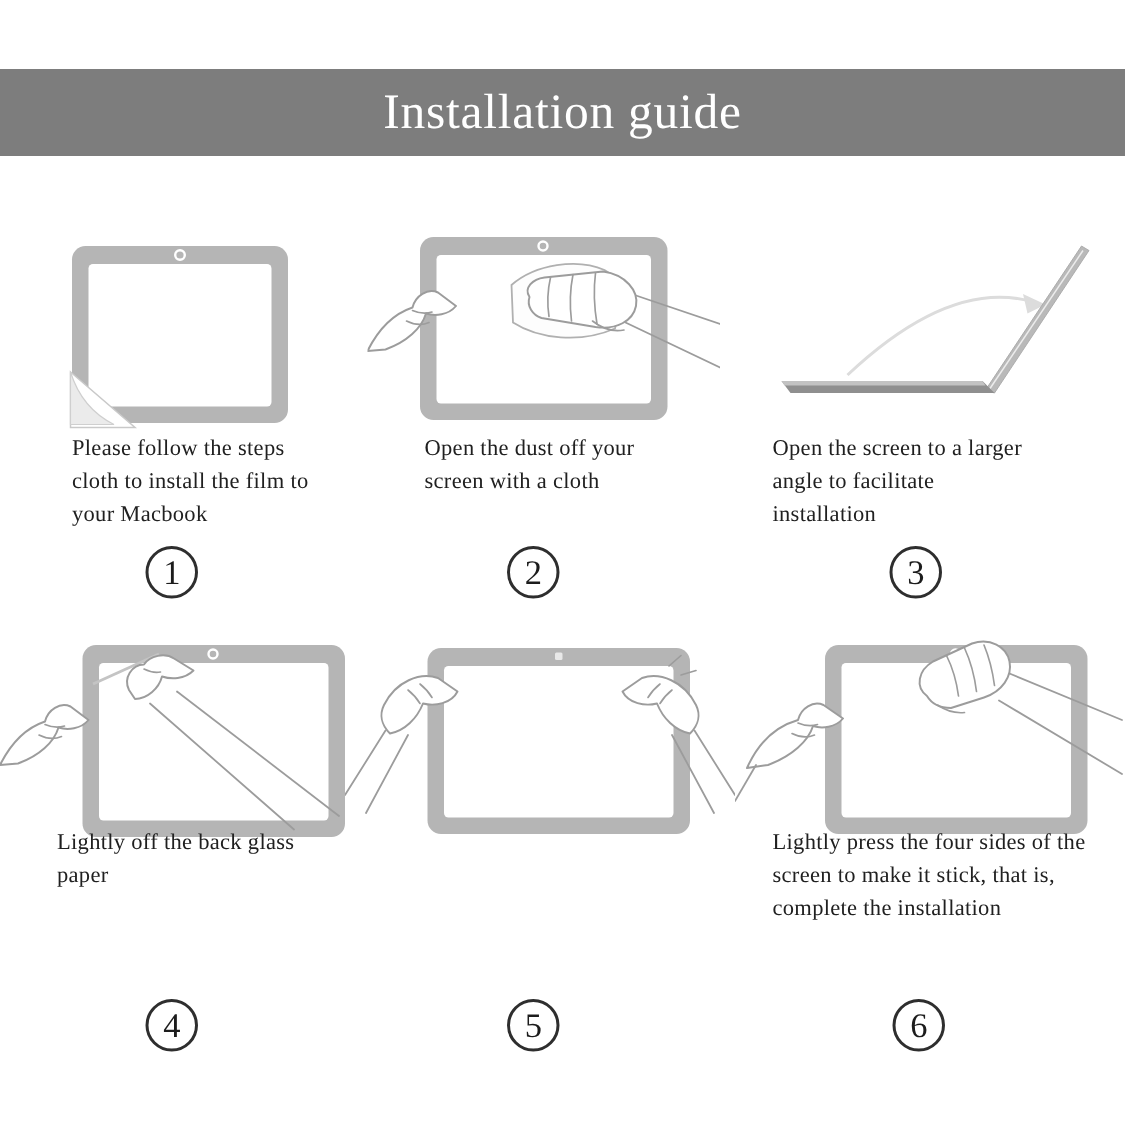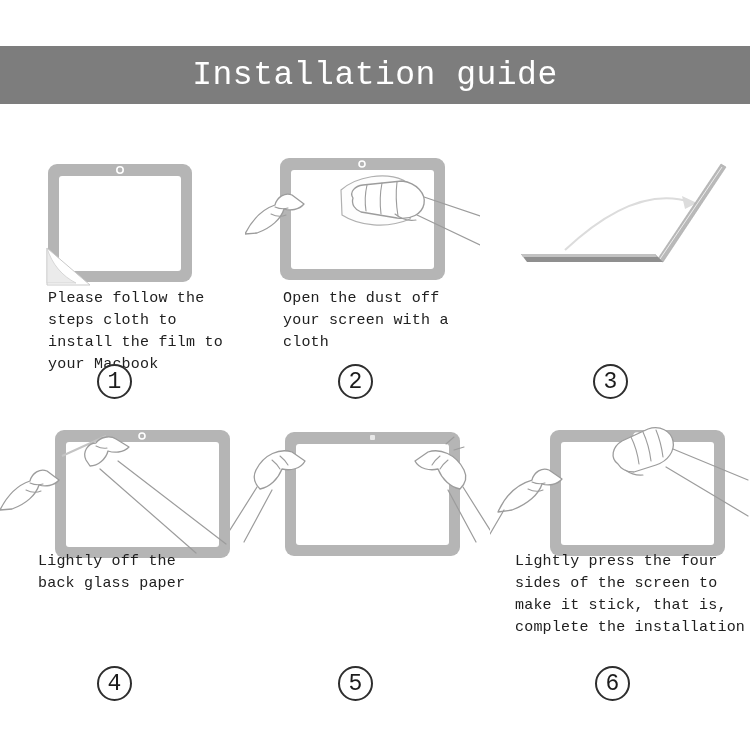--- a/index.html
+++ b/index.html
@@ -1,18 +1,18 @@
 <!DOCTYPE html>
 <html><head>
 <meta charset="utf-8">
 <style>
   html,body{margin:0;padding:0;background:#ffffff;}
   .canvas{
     position:relative;width:750px;height:750px;background:#ffffff;
-    font-family:Liberation Mono, monospace;overflow:hidden;
+    font-family:Liberation Serif, serif;overflow:hidden;
   }
   .header{
     position:absolute;left:0;top:46px;width:750px;height:58px;
     background:#7d7d7d;display:flex;align-items:center;justify-content:center;
   }
   .header-title{color:#ffffff;font-size:33px;letter-spacing:0.5px;}
   .panel{position:absolute;}
   .illus{position:absolute;}
   .caption{
     position:absolute;font-size:15px;line-height:22px;color:#202020;
@@ -83,20 +83,21 @@
 
   <div class="panel" style="left:505px;top:150px;width:245px;height:250px">
     <svg class="illus" style="left:0;top:8px" width="240" height="115" viewBox="0 0 240 115">
       <path d="M60,92 Q130,26 186,44" fill="none" stroke="#dcdcdc" stroke-width="2"></path>
       <path d="M192,45 L177,38 L180,51 Z" fill="#dcdcdc"></path>
       <path d="M152,102 L216,6 L221,9 L158,104 Z" fill="#b9b9b9" stroke="#a8a8a8" stroke-width="0.6"></path>
       <line x1="155" y1="101" x2="217" y2="9" stroke="#ececec" stroke-width="1"></line>
       <path d="M16,96 L150,96 L158,104 L22,104 Z" fill="#8f8f8f"></path>
       <path d="M16,96 L150,96 L152,99 L18,99 Z" fill="#c2c2c2"></path>
     </svg>
+    <div class="caption" style="left:10px;top:138px;width:180px">Open the screen to a larger angle to facilitate installation</div>
     <div class="badge" style="left:88px;top:214px">
       <span>3</span>
     </div>
   </div>
 
   <div class="panel" style="left:0;top:420px;width:240px;height:282px">
     <svg class="illus" style="left:0;top:4px" width="240" height="138" viewBox="0 0 240 138">
       <rect class="frame" x="55" y="6" width="175" height="128" rx="9"></rect>
       <rect class="screenw" x="66" y="18" width="153" height="105" rx="3"></rect>
       <circle class="camring" cx="142" cy="12" r="3"></circle>

